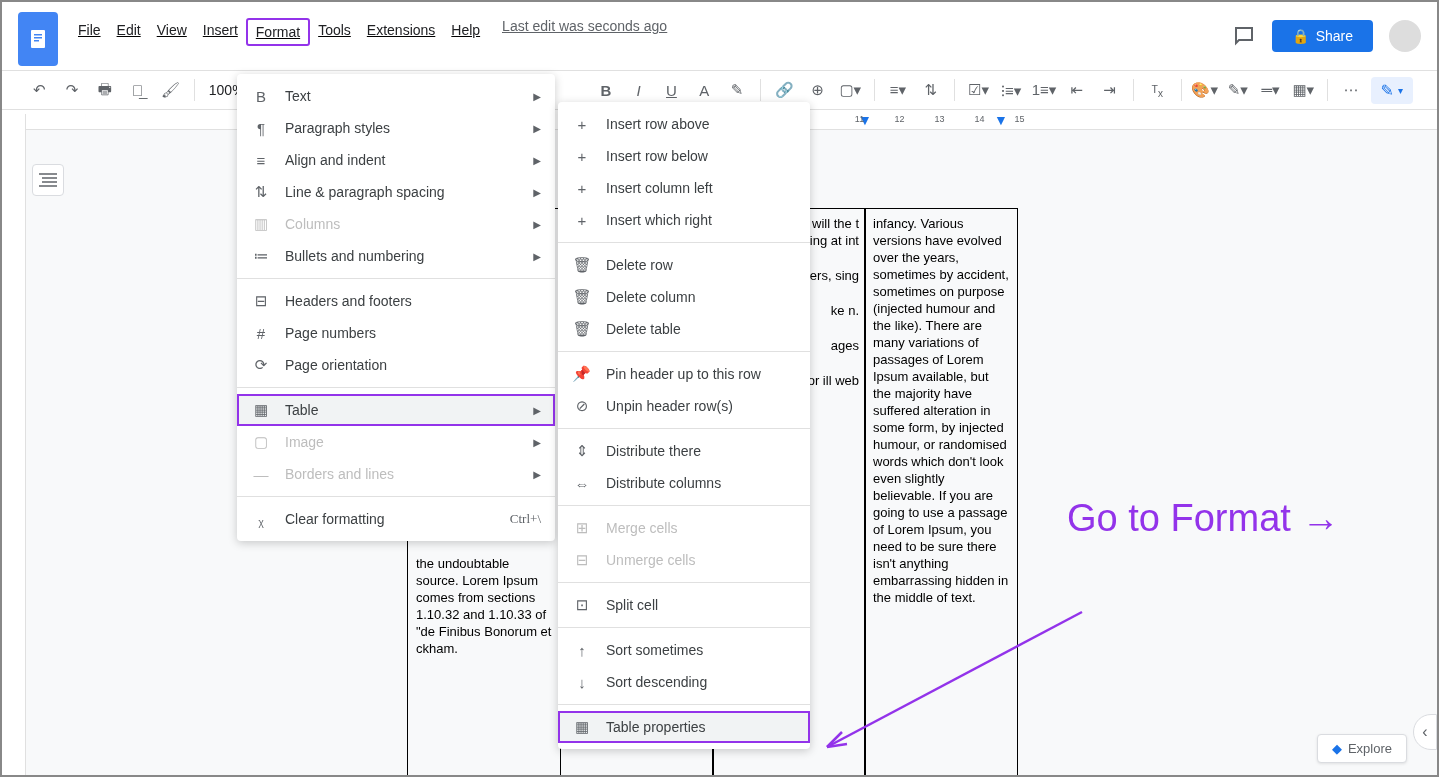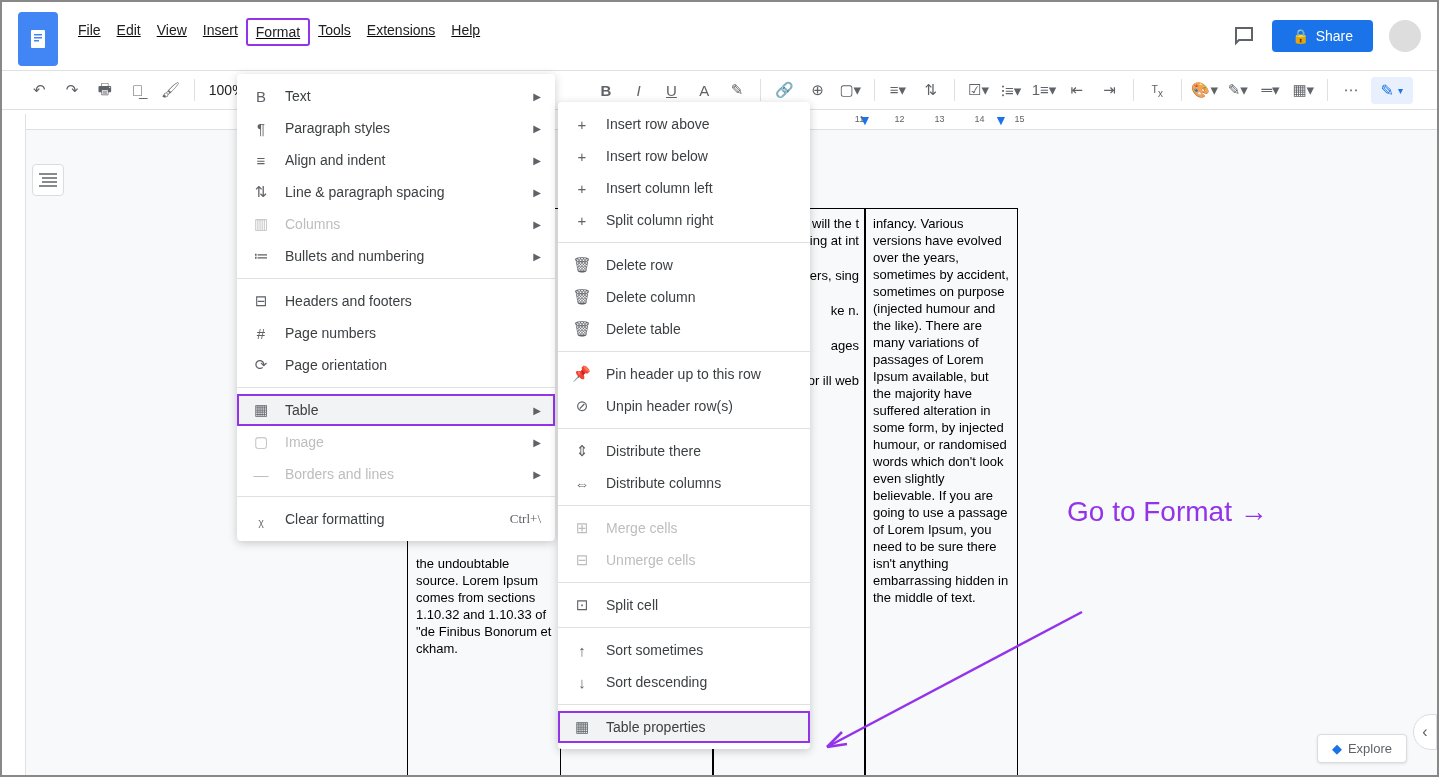--- a/index.html
+++ b/index.html
@@ -47,21 +47,21 @@
 .dd-item.hover { background: #f1f3f4; }
 .dd-item.disabled { color: #bdbdbd; cursor: default; }
 .dd-item.highlighted { outline: 2px solid #9333ea; outline-offset: -2px; }
 .dd-icon { width: 20px; text-align: center; color: #5f6368; font-size: 15px; flex-shrink:0;}
 .dd-item.disabled .dd-icon { color: #bdbdbd; }
 .dd-label { flex: 1; }
 .dd-arrow { color: #5f6368; font-size: 10px; }
 .dd-shortcut { font-size: 13px; color: #5f6368; font-family: Liberation Serif, serif; }
 .dd-sep { height: 1px; background: #e0e0e0; margin: 6px 0; }
 
-.annotation { position: absolute; right: 30px; top: 490px; width: 340px; color: #9333ea; font-family: 'Comic Sans MS', cursive; font-size: 28px; line-height: 1.4; }
+.annotation { position: absolute; right: 30px; top: 490px; width: 340px; color: #9333ea; font-family: 'Comic Sans MS', cursive; font-size: 38px; line-height: 1.4; }
 .ann-arrow { position: absolute; stroke: #9333ea; stroke-width: 2.5; fill: none; }
 
 .bottom-right { position: absolute; right: 30px; bottom: 12px; display:flex; align-items:center; gap:12px;}
 .explore-btn { background: #fff; border: 1px solid #dadce0; border-radius: 4px; padding: 6px 14px; font-size: 13px; color: #5f6368; display:flex; align-items:center; gap:6px; box-shadow:0 1px 3px rgba(0,0,0,0.1);}
 .side-handle { position:absolute; right:0; top:600px; width:24px; height:36px; background:#fff; border:1px solid #dadce0; border-radius:18px 0 0 18px; display:flex; align-items:center; justify-content:center; color:#5f6368;}
 .up-arrow { position:absolute; right:24px; top:86px; color:#5f6368; font-size:14px;}
 </style>
 </head>
 <body>
 
@@ -77,20 +77,21 @@
   <div class="title-area">
     <div class="menubar">
       <span class="menu-item">File</span>
       <span class="menu-item">Edit</span>
       <span class="menu-item">View</span>
       <span class="menu-item">Insert</span>
       <span class="menu-item highlighted">Format</span>
       <span class="menu-item">Tools</span>
       <span class="menu-item">Extensions</span>
       <span class="menu-item">Help</span>
+      <span class="last-edit">Last edit was seconds ago</span>
     </div>
   </div>
   <div class="header-right">
     <span class="comment-icon">
       <svg viewBox="0 0 24 24" width="24" height="24" fill="none" stroke="#5f6368" stroke-width="2">
           <path d="M4 4h16v12H7l-3 3V4z"></path>
         </svg>
     </span>
     <button class="share-btn">
       <span>🔒</span>
@@ -273,21 +274,21 @@
     <div class="dd-item">
       <span class="dd-icon">+</span>
       <span class="dd-label">Insert row below</span>
     </div>
     <div class="dd-item">
       <span class="dd-icon">+</span>
       <span class="dd-label">Insert column left</span>
     </div>
     <div class="dd-item">
       <span class="dd-icon">+</span>
-      <span class="dd-label">Split column right</span>
+      <span class="dd-label">Insert which right</span>
     </div>
     <div class="dd-sep"></div>
     <div class="dd-item">
       <span class="dd-icon">🗑</span>
       <span class="dd-label">Delete row</span>
     </div>
     <div class="dd-item">
       <span class="dd-icon">🗑</span>
       <span class="dd-label">Delete column</span>
     </div>

